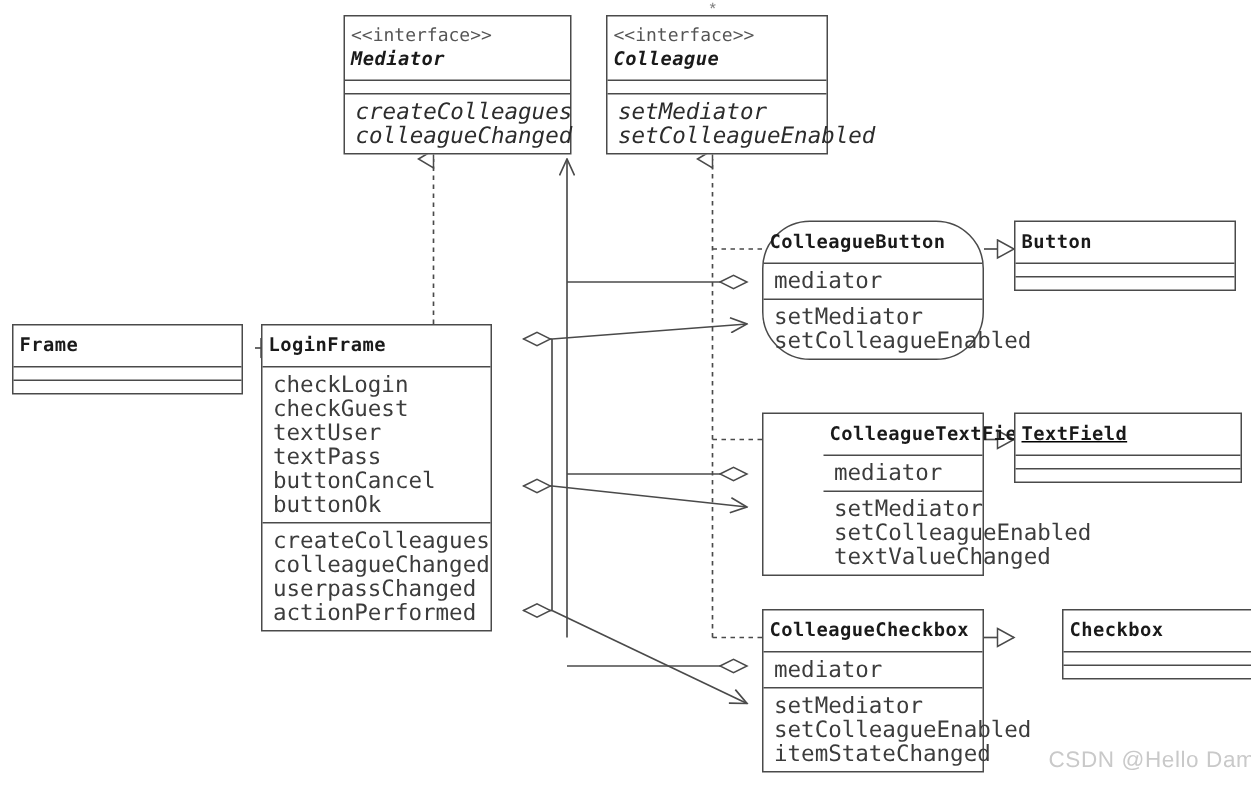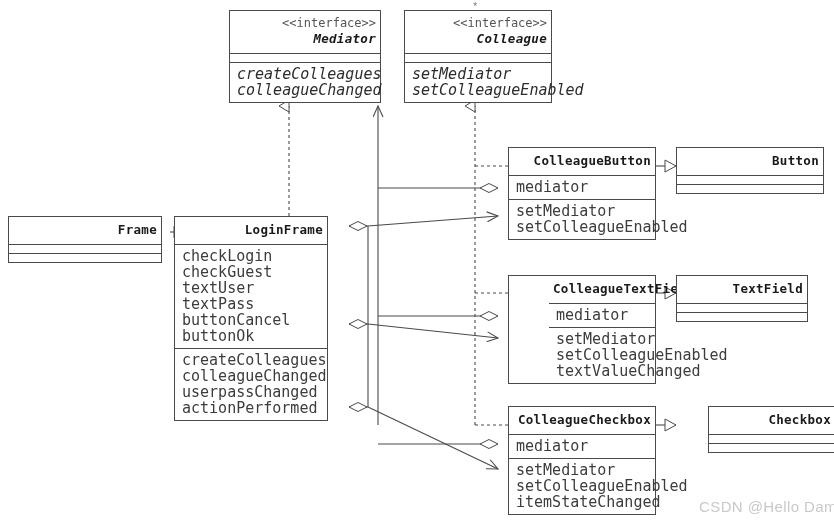--- a/index.html
+++ b/index.html
@@ -28,21 +28,21 @@
   
   .umlbox {
     position: absolute;
     box-sizing: border-box;
     border: 1px solid #4a4a4a;
     background: #ffffff;
     z-index: 5;
   }
   .umlbox .hdr {
     box-sizing: border-box;
-    text-align: right;
+    text-align: left;
     font-weight: bold;
     color: #1a1a1a;
     font-size: 12.5px;
     letter-spacing: 0.3px;
     line-height: 1.25;
     padding: 5px 4px 6px 4px;
     white-space: nowrap;
   }
   .umlbox .hdr .stereo {
     display: block;
@@ -234,21 +234,21 @@
     </div>
     <div class="sep"></div>
     <div class="compart">
       <div class="row">createColleagues</div>
       <div class="row">colleagueChanged</div>
       <div class="row">userpassChanged</div>
       <div class="row">actionPerformed</div>
     </div>
   </div>
 
-  <div class="umlbox" style="left:508px; top:147px; width:148px;">
+  <div class="umlbox" style="left:508px; top:147px; width:148px;border-radius:32px;">
     <div class="hdr">
       <span class="nm">ColleagueButton</span>
     </div>
     <div class="sep"></div>
     <div class="compart">
       <div class="row">mediator</div>
     </div>
     <div class="sep"></div>
     <div class="compart">
       <div class="row">setMediator</div>
@@ -275,21 +275,21 @@
       <div class="row">mediator</div>
     </div>
     <div class="sep"></div>
     <div class="compart">
       <div class="row">setMediator</div>
       <div class="row">setColleagueEnabled</div>
       <div class="row">textValueChanged</div>
     </div>
   </div>
 
-  <div class="umlbox" style="left:676px; top:275px; width:132px;">
+  <div class="umlbox" style="left:676px; top:275px; width:152px;text-decoration:underline;">
     <div class="hdr">
       <span class="nm">TextField</span>
     </div>
     <div class="sep"></div>
     <div class="compart empty"></div>
     <div class="sep"></div>
     <div class="compart empty"></div>
   </div>
 
   <div class="umlbox" style="left:508px; top:406px; width:148px;">

